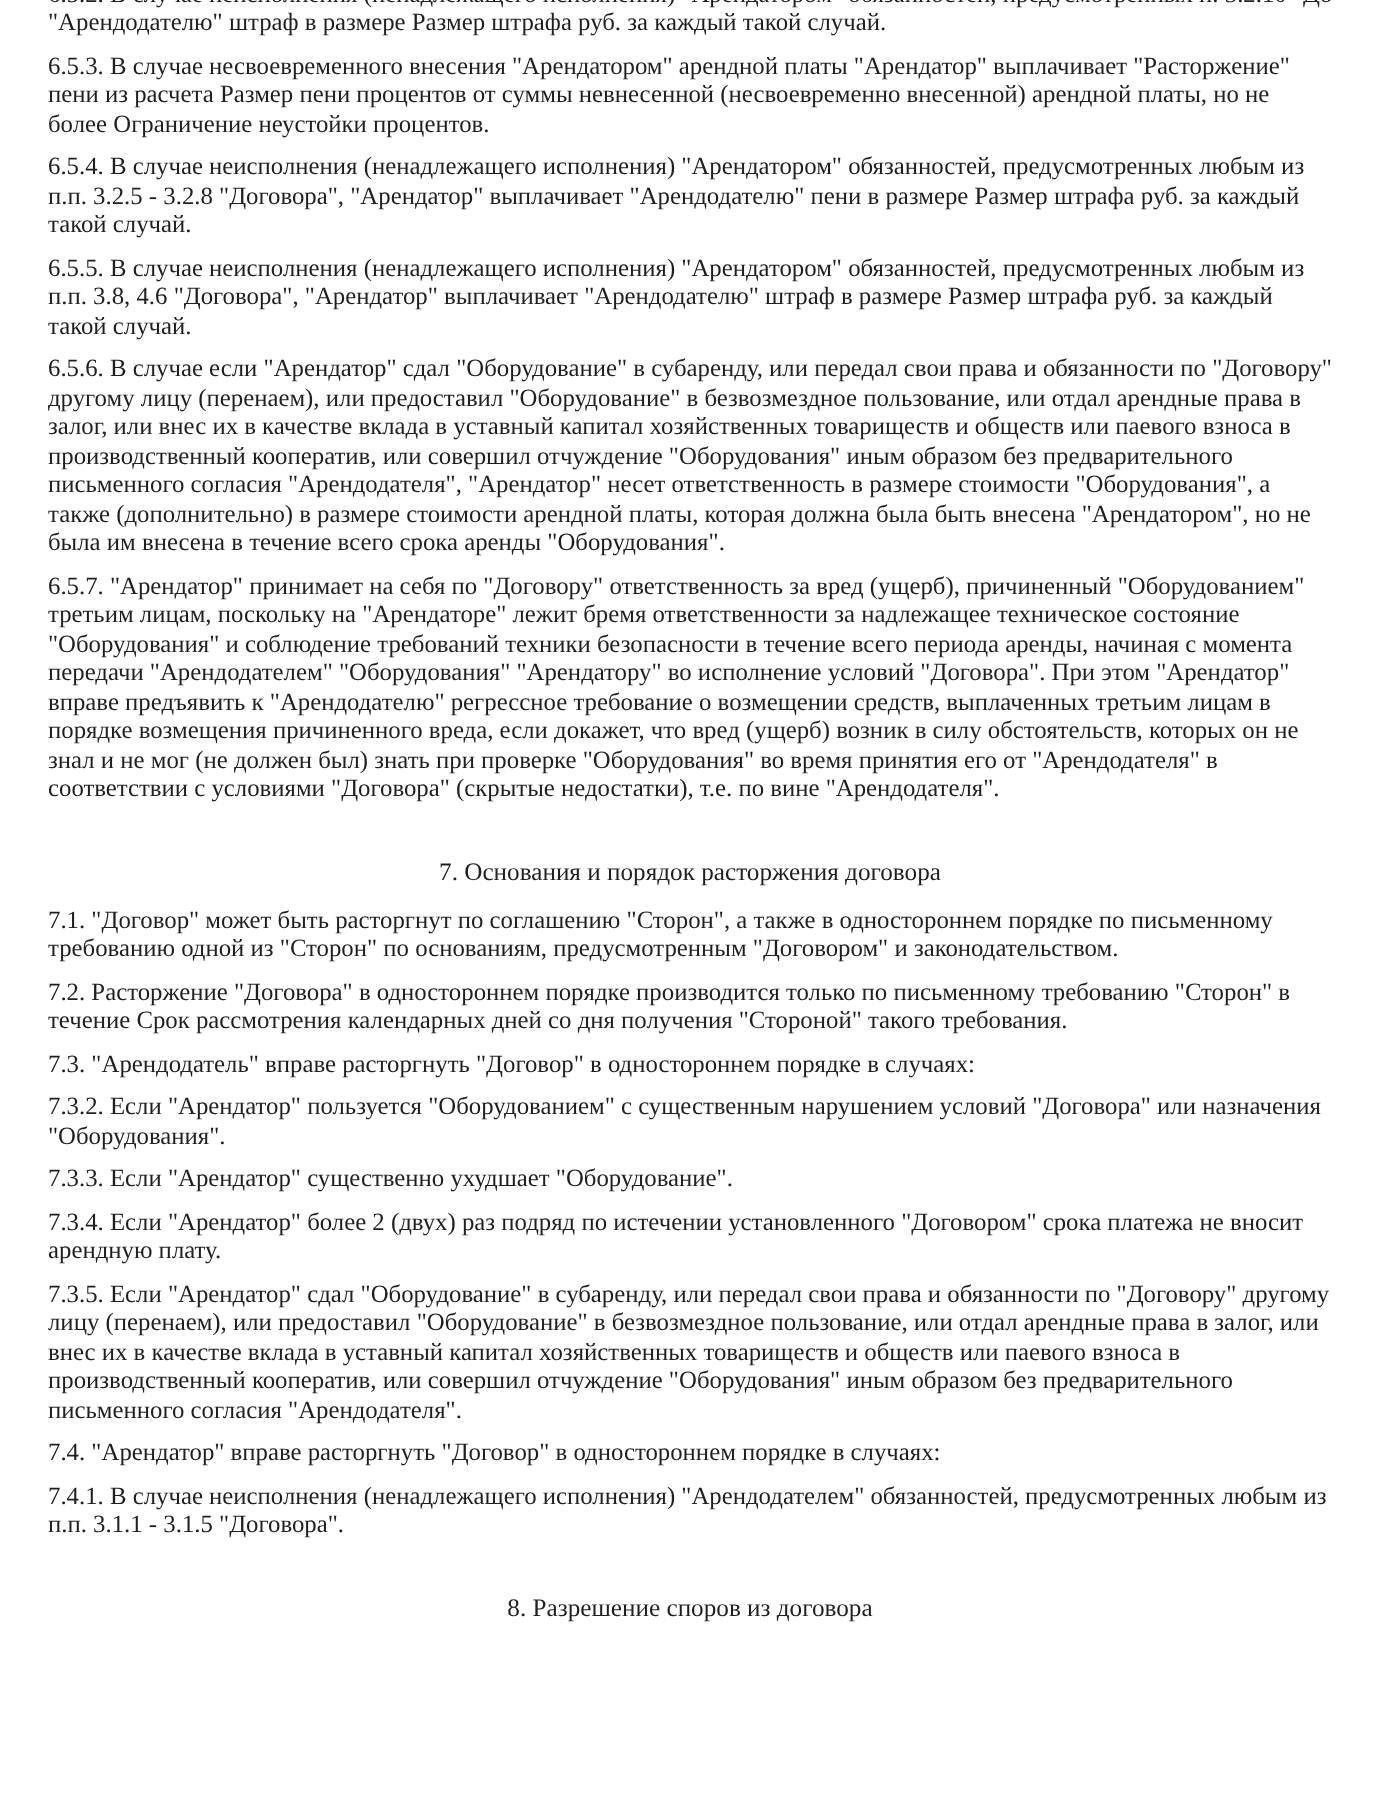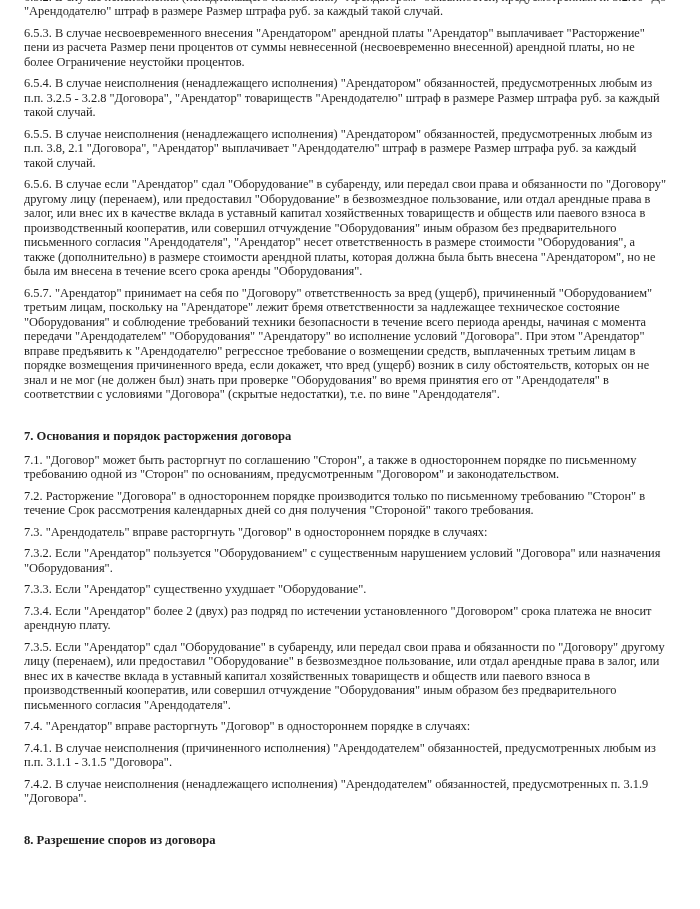--- a/index.html
+++ b/index.html
@@ -28,42 +28,42 @@
     margin: -11.5px 0 0 0;
     white-space: nowrap;
     overflow: hidden;
   }
   .doc p.continuation {
     margin-top: 0;
   }
   .doc h2.doc-heading {
     font-size: 12.6px;
     line-height: 15px;
-    font-weight: bold;
+    font-weight: normal;
     margin: 27px 0 9px 0;
+    text-align: center;
   }
 </style>
 </head>
 <body>
 
 <div class="doc">
   <div>
       <p class="doc-para clipped">6.5.2. В случае неисполнения (ненадлежащего исполнения) "Арендатором" обязанностей, предусмотренных п. 3.2.10 "Договора", "Арендатор" выплачивает</p>
       <p class="doc-para continuation">"Арендодателю" штраф в размере Размер штрафа руб. за каждый такой случай.</p>
       <p class="doc-para">6.5.3. В случае несвоевременного внесения "Арендатором" арендной платы "Арендатор" выплачивает "Расторжение" пени из расчета Размер пени процентов от суммы невнесенной (несвоевременно внесенной) арендной платы, но не более Ограничение неустойки процентов.</p>
-      <p class="doc-para">6.5.4. В случае неисполнения (ненадлежащего исполнения) "Арендатором" обязанностей, предусмотренных любым из п.п. 3.2.5 - 3.2.8 "Договора", "Арендатор" товариществ "Арендодателю" штраф в размере Размер штрафа руб. за каждый такой случай.</p>
-      <p class="doc-para">6.5.5. В случае неисполнения (ненадлежащего исполнения) "Арендатором" обязанностей, предусмотренных любым из п.п. 3.8, 2.1 "Договора", "Арендатор" выплачивает "Арендодателю" штраф в размере Размер штрафа руб. за каждый такой случай.</p>
+      <p class="doc-para">6.5.4. В случае неисполнения (ненадлежащего исполнения) "Арендатором" обязанностей, предусмотренных любым из п.п. 3.2.5 - 3.2.8 "Договора", "Арендатор" выплачивает "Арендодателю" пени в размере Размер штрафа руб. за каждый такой случай.</p>
+      <p class="doc-para">6.5.5. В случае неисполнения (ненадлежащего исполнения) "Арендатором" обязанностей, предусмотренных любым из п.п. 3.8, 4.6 "Договора", "Арендатор" выплачивает "Арендодателю" штраф в размере Размер штрафа руб. за каждый такой случай.</p>
       <p class="doc-para">6.5.6. В случае если "Арендатор" сдал "Оборудование" в субаренду, или передал свои права и обязанности по "Договору" другому лицу (перенаем), или предоставил "Оборудование" в безвозмездное пользование, или отдал арендные права в залог, или внес их в качестве вклада в уставный капитал хозяйственных товариществ и обществ или паевого взноса в производственный кооператив, или совершил отчуждение "Оборудования" иным образом без предварительного письменного согласия "Арендодателя", "Арендатор" несет ответственность в размере стоимости "Оборудования", а также (дополнительно) в размере стоимости арендной платы, которая должна была быть внесена "Арендатором", но не была им внесена в течение всего срока аренды "Оборудования".</p>
       <p class="doc-para">6.5.7. "Арендатор" принимает на себя по "Договору" ответственность за вред (ущерб), причиненный "Оборудованием" третьим лицам, поскольку на "Арендаторе" лежит бремя ответственности за надлежащее техническое состояние "Оборудования" и соблюдение требований техники безопасности в течение всего периода аренды, начиная с момента передачи "Арендодателем" "Оборудования" "Арендатору" во исполнение условий "Договора". При этом "Арендатор" вправе предъявить к "Арендодателю" регрессное требование о возмещении средств, выплаченных третьим лицам в порядке возмещения причиненного вреда, если докажет, что вред (ущерб) возник в силу обстоятельств, которых он не знал и не мог (не должен был) знать при проверке "Оборудования" во время принятия его от "Арендодателя" в соответствии с условиями "Договора" (скрытые недостатки), т.е. по вине "Арендодателя".</p>
       <h2 class="doc-heading">7. Основания и порядок расторжения договора</h2>
       <p class="doc-para">7.1. "Договор" может быть расторгнут по соглашению "Сторон", а также в одностороннем порядке по письменному требованию одной из "Сторон" по основаниям, предусмотренным "Договором" и законодательством.</p>
       <p class="doc-para">7.2. Расторжение "Договора" в одностороннем порядке производится только по письменному требованию "Сторон" в течение Срок рассмотрения календарных дней со дня получения "Стороной" такого требования.</p>
       <p class="doc-para">7.3. "Арендодатель" вправе расторгнуть "Договор" в одностороннем порядке в случаях:</p>
       <p class="doc-para">7.3.2. Если "Арендатор" пользуется "Оборудованием" с существенным нарушением условий "Договора" или назначения "Оборудования".</p>
       <p class="doc-para">7.3.3. Если "Арендатор" существенно ухудшает "Оборудование".</p>
       <p class="doc-para">7.3.4. Если "Арендатор" более 2 (двух) раз подряд по истечении установленного "Договором" срока платежа не вносит арендную плату.</p>
       <p class="doc-para">7.3.5. Если "Арендатор" сдал "Оборудование" в субаренду, или передал свои права и обязанности по "Договору" другому лицу (перенаем), или предоставил "Оборудование" в безвозмездное пользование, или отдал арендные права в залог, или внес их в качестве вклада в уставный капитал хозяйственных товариществ и обществ или паевого взноса в производственный кооператив, или совершил отчуждение "Оборудования" иным образом без предварительного письменного согласия "Арендодателя".</p>
       <p class="doc-para">7.4. "Арендатор" вправе расторгнуть "Договор" в одностороннем порядке в случаях:</p>
-      <p class="doc-para">7.4.1. В случае неисполнения (причиненного исполнения) "Арендодателем" обязанностей, предусмотренных любым из п.п. 3.1.1 - 3.1.5 "Договора".</p>
-      <p class="doc-para">7.4.2. В случае неисполнения (ненадлежащего исполнения) "Арендодателем" обязанностей, предусмотренных п. 3.1.9 "Договора".</p>
+      <p class="doc-para">7.4.1. В случае неисполнения (ненадлежащего исполнения) "Арендодателем" обязанностей, предусмотренных любым из п.п. 3.1.1 - 3.1.5 "Договора".</p>
       <h2 class="doc-heading">8. Разрешение споров из договора</h2>
     </div>
 </div>
 
 </body></html>

